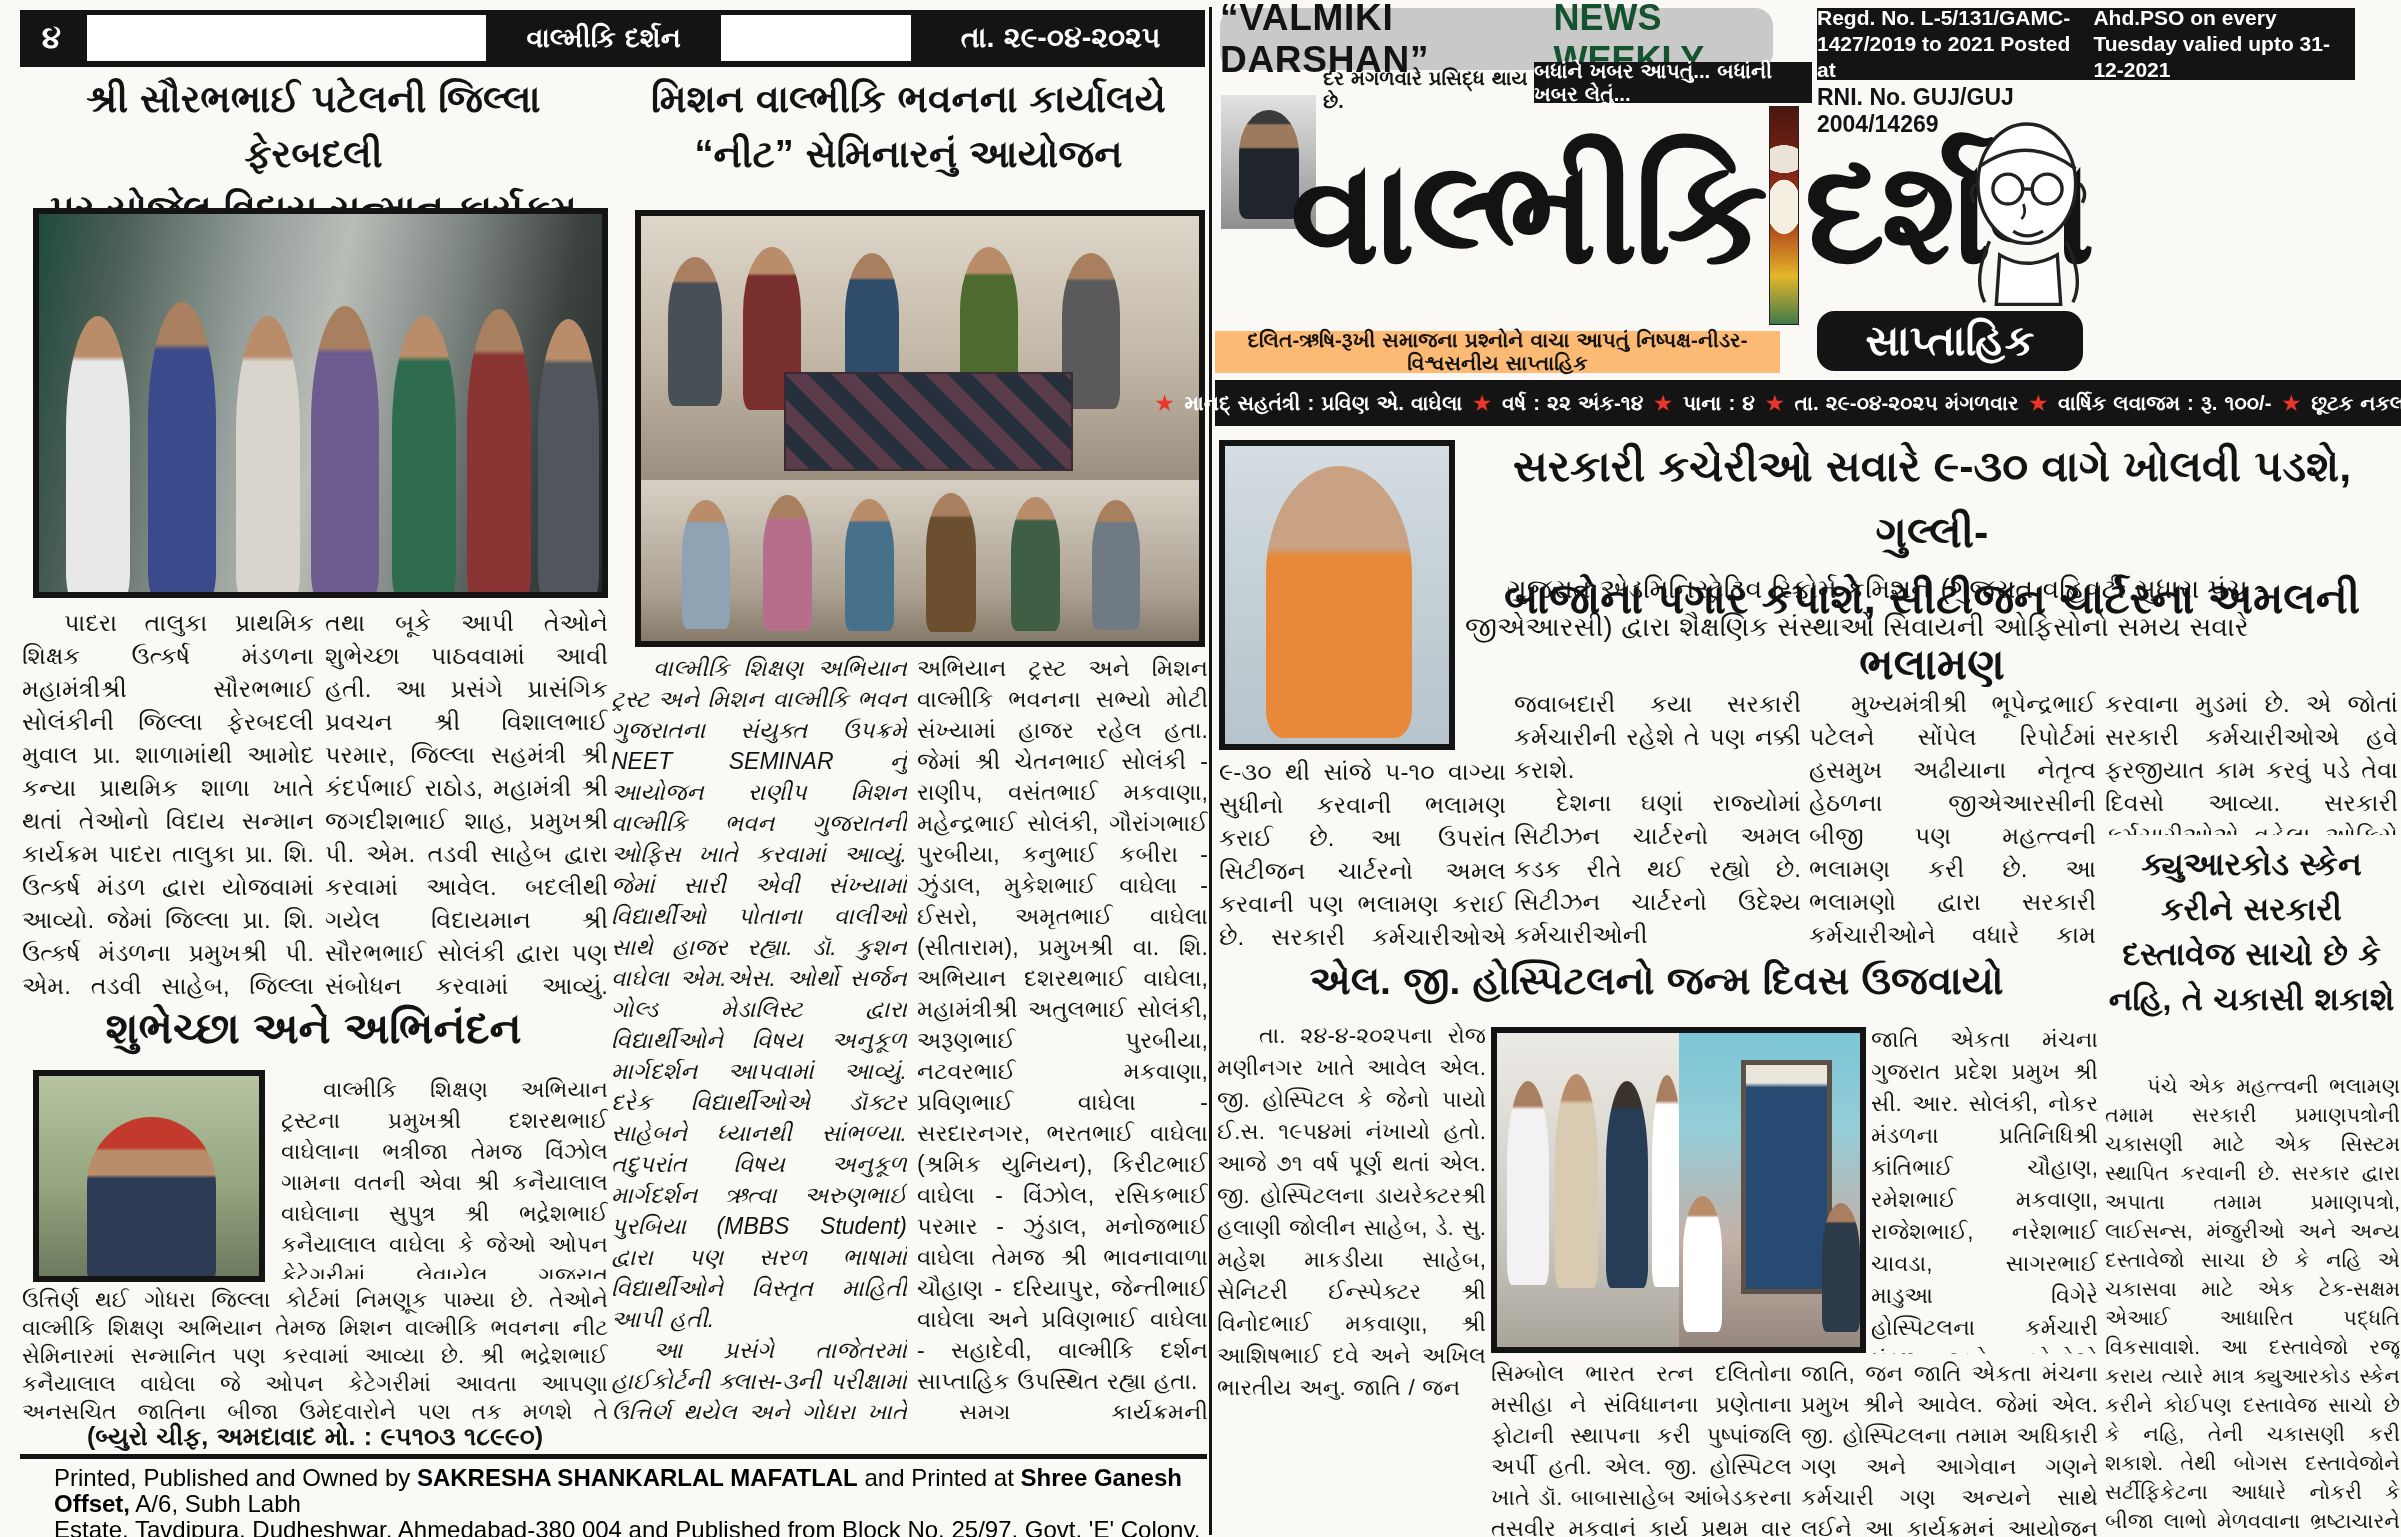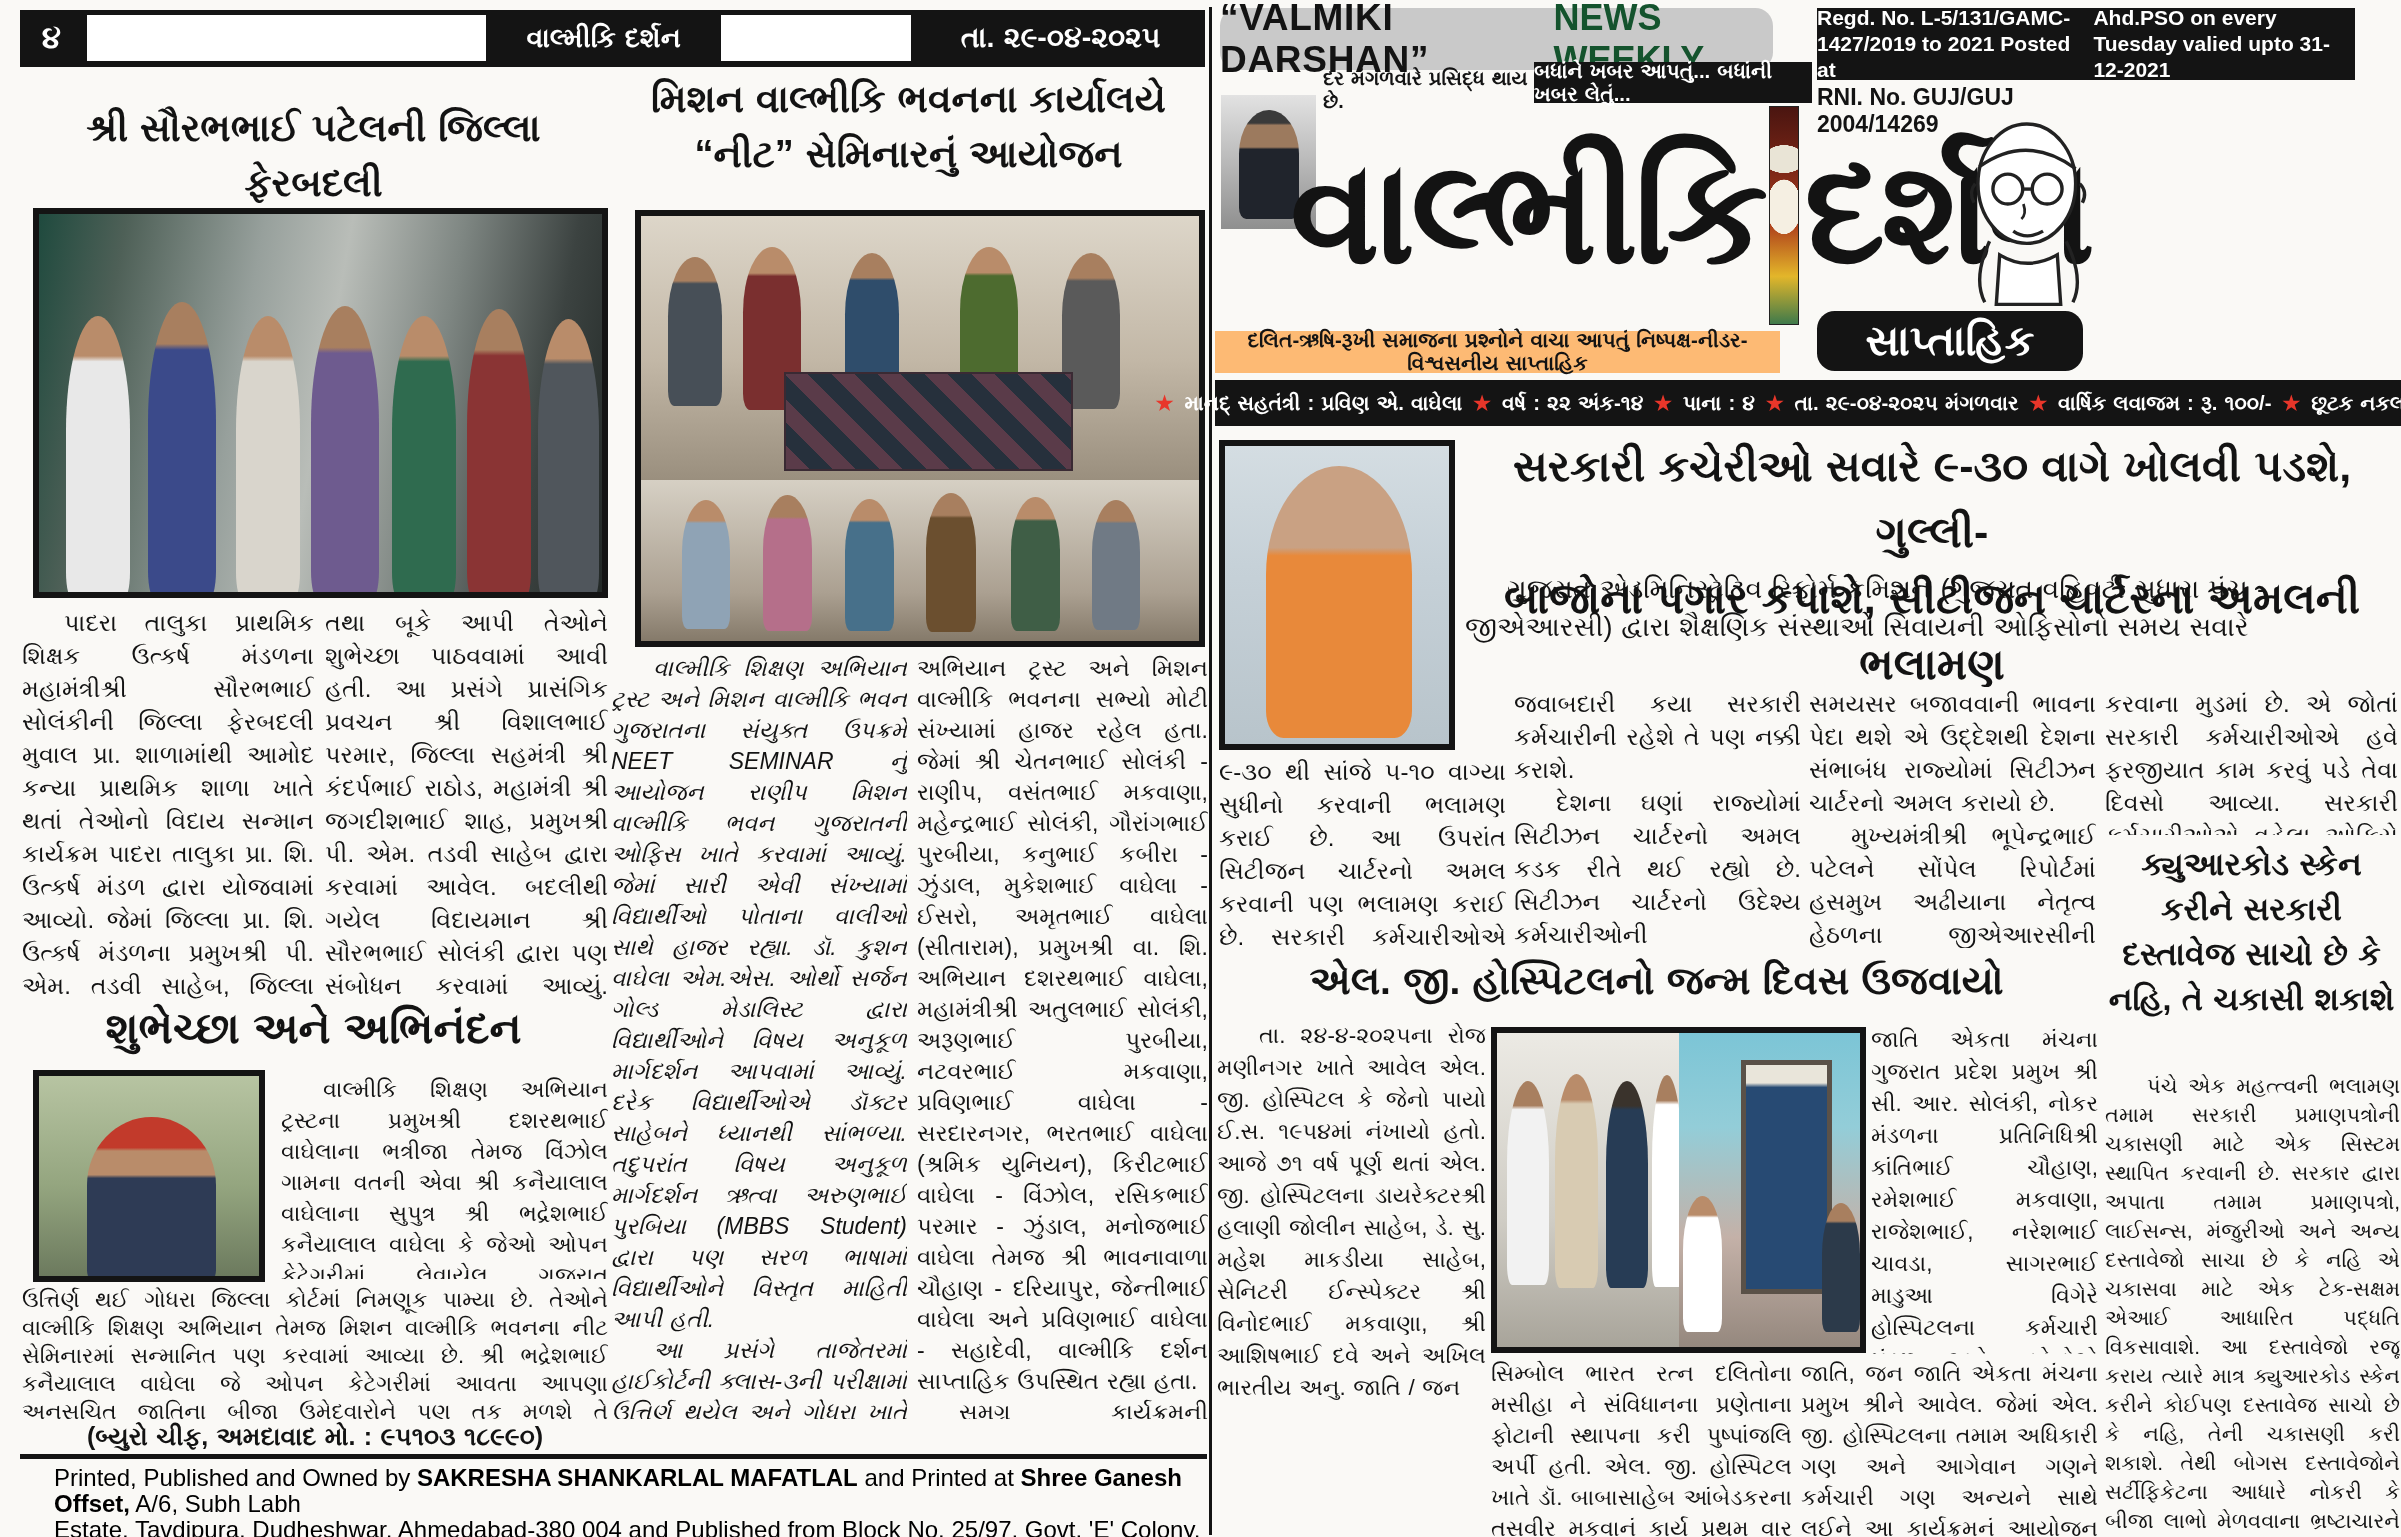--- a/index.html
+++ b/index.html
@@ -34,21 +34,21 @@
   <div class="abs vrule" style="left:1209px;top:6.8px;width:2.7px;height:1528px;"></div>
 
   <div class="abs topstrip" style="left:20.4px;top:9.5px;width:1185px;height:57px;">
     <div class="cellb" style="width:62px;font-size:31px;">૪</div>
     <div class="cellw" style="width:399px;"></div>
     <div class="cellb guj" style="width:224px;font-size:27px;">વાલ્મીકિ દર્શન</div>
     <div class="cellw" style="width:190px;"></div>
     <div class="cellb guj" style="flex:1;font-size:28.5px;">તા. ૨૯-૦૪-૨૦૨૫</div>
   </div>
 
-  <div class="abs headline ctr guj" style="left:19px;top:72px;width:589px;font-size:38px;margin-top:29px;">
+  <div class="abs headline ctr guj" style="left:19px;top:72px;width:589px;font-size:38px;">
     <div>શ્રી સૌરભભાઈ પટેલની જિલ્લા ફેરબદલી</div>
     <div>પર યોજેલ વિદાય સન્માન કાર્યક્રમ</div>
   </div>
 
   <div class="photo" style="left:33px;top:208px;width:575px;height:390px;background:linear-gradient(100deg,#1f4a3e 0%,#4e6057 14%,#97a09c 36%,#b9bdb8 50%,#7e8682 68%,#3c4341 86%,#232927 100%);">
     <div class="fig" style="left:27px;top:102px;width:64px;height:285px;background:linear-gradient(180deg,#b98c6a 0 14%,#e8e8e8 16% 100%);"></div>
     <div class="fig" style="left:109px;top:88px;width:68px;height:299px;background:linear-gradient(180deg,#a87f5f 0 14%,#3b4a8a 16% 100%);"></div>
     <div class="fig" style="left:197px;top:102px;width:64px;height:285px;background:linear-gradient(180deg,#b98c6a 0 14%,#d9d5cc 16% 100%);"></div>
     <div class="fig" style="left:272px;top:92px;width:68px;height:295px;background:linear-gradient(180deg,#a87f5f 0 14%,#6e5b8f 16% 100%);"></div>
     <div class="fig" style="left:353px;top:102px;width:64px;height:285px;background:linear-gradient(180deg,#b98c6a 0 14%,#2f6b4f 16% 100%);"></div>
@@ -204,21 +204,20 @@
 
   <div class="abs just guj clip" style="left:1219px;top:755px;width:287px;height:193px;font-size:24px;line-height:33px;">
     <div>૯-૩૦ થી સાંજે ૫-૧૦ વાગ્યા સુધીનો કરવાની ભલામણ કરાઈ છે. આ ઉપરાંત સિટીજન ચાર્ટરનો અમલ કરવાની પણ ભલામણ કરાઈ છે. સરકારી કર્મચારીઓએ સોશિયલ મિડીયાના માધ્યમથી લોકો સુધી સરકારને કામગીરી પહોંચાડવી પડશે.</div>
 
   </div>
   <div class="abs just guj clip" style="left:1514px;top:687px;width:287px;height:261px;font-size:24px;line-height:33px;">
     <div>જવાબદારી કયા સરકારી કર્મચારીની રહેશે તે પણ નક્કી કરાશે.</div>
     <div class="ind">દેશના ઘણાં રાજ્યોમાં સિટીઝન ચાર્ટરનો અમલ કડક રીતે થઈ રહ્યો છે. સિટીઝન ચાર્ટરનો ઉદેશ્ય કર્મચારીઓની એકાઉન્ટીબિલિટી નક્કી કરવાનો અને નાના નાના સરકારી કામોમાં થતો વિલંબ ટાળવાનો છે. જવાબદાર કર્મચારીનો પગાર કપાવાથી તેનામાં પોતાની ફરજ</div>
   </div>
   <div class="abs just guj clip" style="left:1809px;top:687px;width:287px;height:261px;font-size:24px;line-height:33px;">
-    <div>સમયસર બજાવવાની ભાવના પેદા થશે એ ઉદ્દેશથી દેશના સંભાબંધ રાજ્યોમાં સિટીઝન ચાર્ટરનો અમલ કરાયો છે.</div>
     <div class="ind">મુખ્યમંત્રીશ્રી ભૂપેન્દ્રભાઈ પટેલને સોંપેલ રિપોર્ટમાં હસમુખ અઢીયાના નેતૃત્વ હેઠળના જીએઆરસીની બીજી પણ મહત્ત્વની ભલામણ કરી છે. આ ભલામણો દ્વારા સરકારી કર્મચારીઓને વધારે કામ કરતા કરવાનો ઉદ્દેશ્ય છે. ગુજરાત સરકાર આ તમામ ભલામણોને સ્વીકારીને તેનો ઝડપથી અમલ</div>
   </div>
   <div class="abs just guj clip" style="left:2105px;top:687px;width:293px;height:148px;font-size:24px;line-height:33px;">
     <div>કરવાના મુડમાં છે. એ જોતાં સરકારી કર્મચારીઓએ હવે ફરજીયાત કામ કરવું પડે તેવા દિવસો આવ્યા. સરકારી કર્મચારીઓએ વહેલા ઓફિસે આવવાની ટેવ પણ પાડવી પડશે.</div>
   </div>
 
   <div class="abs headline ctr guj" style="left:2105px;top:842px;width:293px;height:224px;font-size:32px;line-height:45px;">ક્યુઆરકોડ સ્કેન કરીને સરકારી દસ્તાવેજ સાચો છે કે નહિ, તે ચકાસી શકાશે</div>
   <div class="abs just guj clip" style="left:2105px;top:1071px;width:295px;height:464px;font-size:21px;line-height:29px;">
     <div class="ind">પંચે એક મહત્ત્વની ભલામણ તમામ સરકારી પ્રમાણપત્રોની ચકાસણી માટે એક સિસ્ટમ સ્થાપિત કરવાની છે. સરકાર દ્વારા અપાતા તમામ પ્રમાણપત્રો, લાઈસન્સ, મંજુરીઓ અને અન્ય દસ્તાવેજો સાચા છે કે નહિ એ ચકાસવા માટે એક ટેક-સક્ષમ એઆઈ આધારિત પદ્ધતિ વિકસાવાશે. આ દસ્તાવેજો રજૂ કરાય ત્યારે માત્ર ક્યુઆરકોડ સ્કેન કરીને કોઈપણ દસ્તાવેજ સાચો છે કે નહિ, તેની ચકાસણી કરી શકાશે. તેથી બોગસ દસ્તાવેજોને સર્ટીફિકેટના આધારે નોકરી કે બીજા લાભો મેળવવાના ભ્રષ્ટાચારને ડામી શકાશે. ડિજીટલ ટેક્નોલોજીનો ઉપયોગ કરીને 'સરકાર તમારે દ્વારે' અભિગમ સાથેની આ સિસ્ટમથી સરકારી વિભાગો અને લોકોને પણ રાહત થશે.</div>
   </div>

